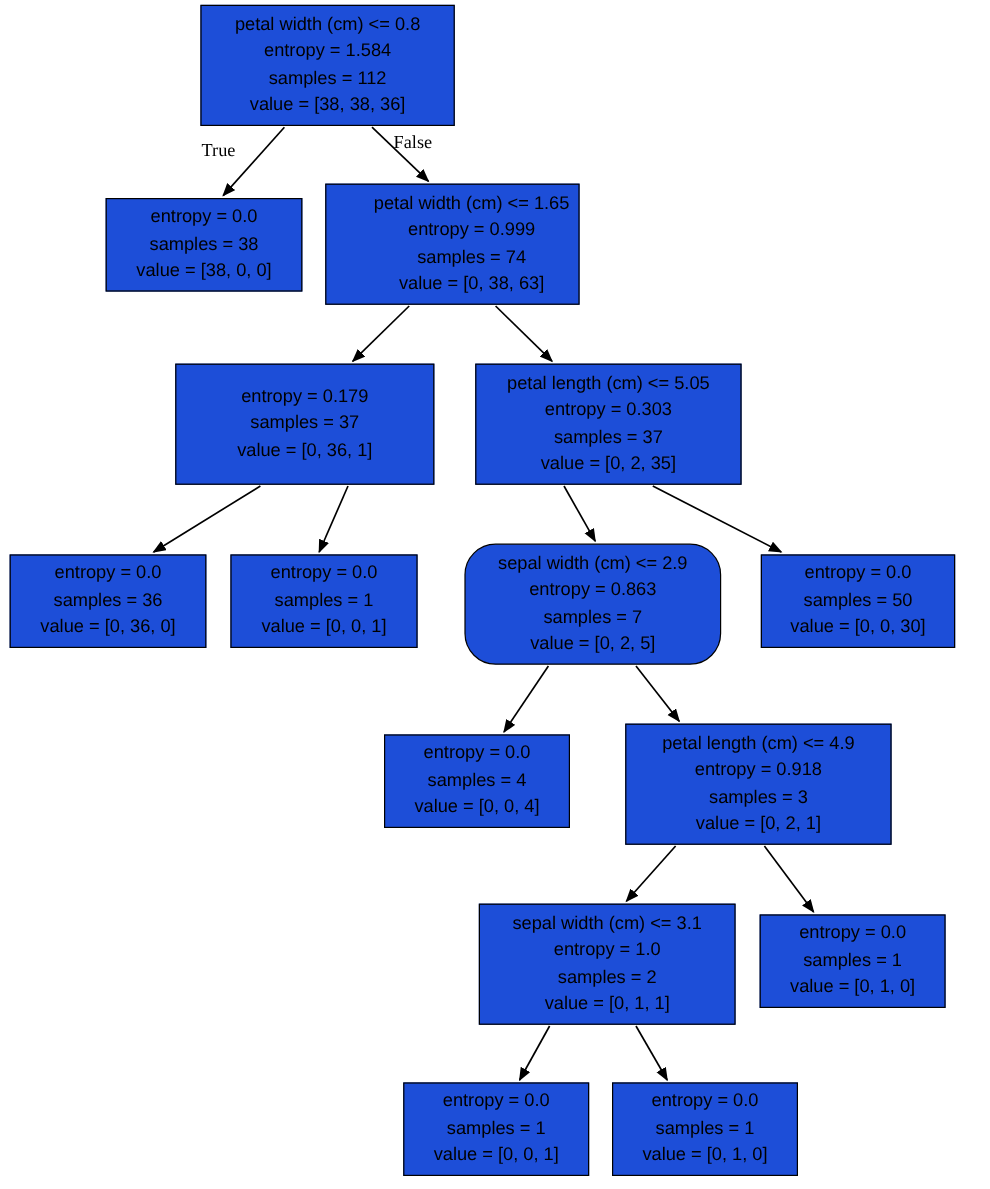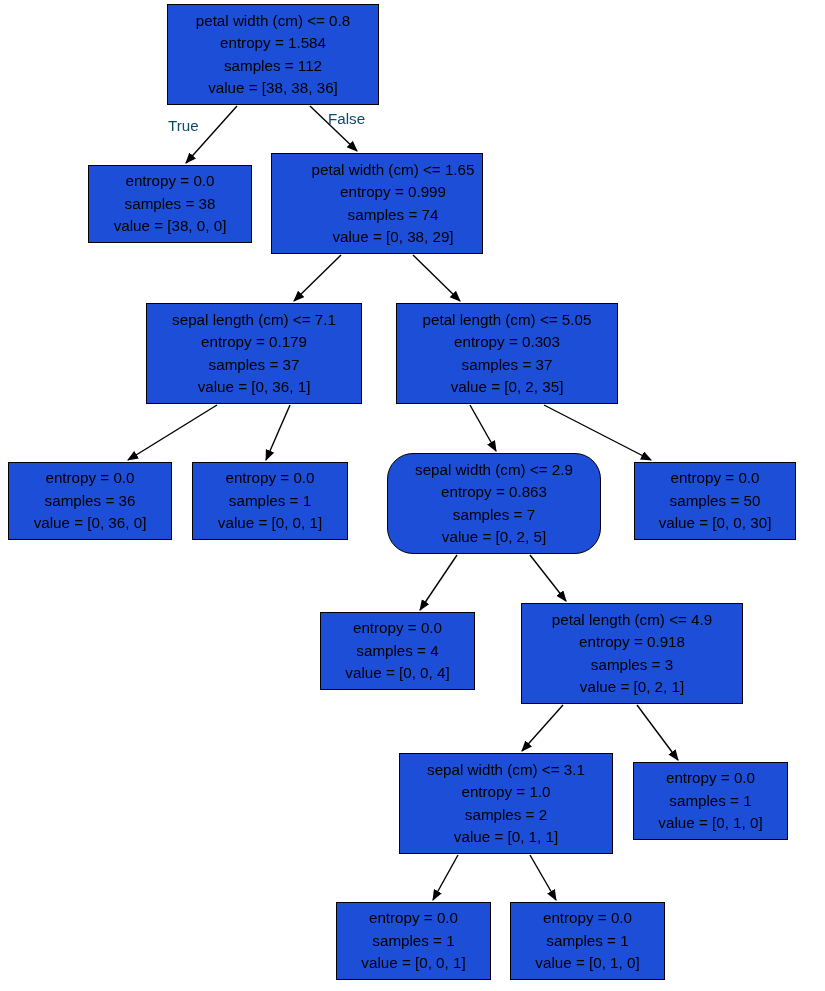--- a/index.html
+++ b/index.html
@@ -37,23 +37,23 @@
     line-height: 1.47;
     color: #000000;
     white-space: nowrap;
   }
   .node .line {
     display: block;
   }
   .edge-label {
     position: absolute;
     font-size: 15.2px;
-    color: #0c4a6e;
+    color: #000000;
     white-space: nowrap;
-    font-family: Liberation Sans, sans-serif;
+    font-family: Liberation Serif, serif;
   }
 </style>
 </head>
 <body>
 
 <div id="canvas">
   <svg id="edge-layer" viewBox="0 0 825 991">
     <defs>
       <marker id="arrowhead" markerWidth="9" markerHeight="9" refX="7.2" refY="3.2" orient="auto" markerUnits="strokeWidth">
         <path d="M0,0 L8,3.2 L0,6.4 z" fill="#000000"></path>
@@ -85,24 +85,23 @@
       </div>
       <div class="node" style="left: 88px; top: 165px; width: 164px; height: 78px;">
         <span class="line">entropy = 0.0</span>
         <span class="line">samples = 38</span>
         <span class="line">value = [38, 0, 0]</span>
       </div>
       <div class="node" style="left: 271px; top: 153px; width: 212px; height: 101px; padding-left: 32px;">
         <span class="line">petal width (cm) &lt;= 1.65</span>
         <span class="line">entropy = 0.999</span>
         <span class="line">samples = 74</span>
-        <span class="line">value = [0, 38, 29]</span>
+        <span class="line">value = [0, 38, 63]</span>
       </div>
       <div class="node" style="left: 146px; top: 303px; width: 216px; height: 101px;">
-        <span class="line">sepal length (cm) &lt;= 7.1</span>
         <span class="line">entropy = 0.179</span>
         <span class="line">samples = 37</span>
         <span class="line">value = [0, 36, 1]</span>
       </div>
       <div class="node" style="left: 396px; top: 303px; width: 222px; height: 101px; text-align: center;">
         <span class="line">petal length (cm) &lt;= 5.05</span>
         <span class="line">entropy = 0.303</span>
         <span class="line">samples = 37</span>
         <span class="line">value = [0, 2, 35]</span>
       </div>

